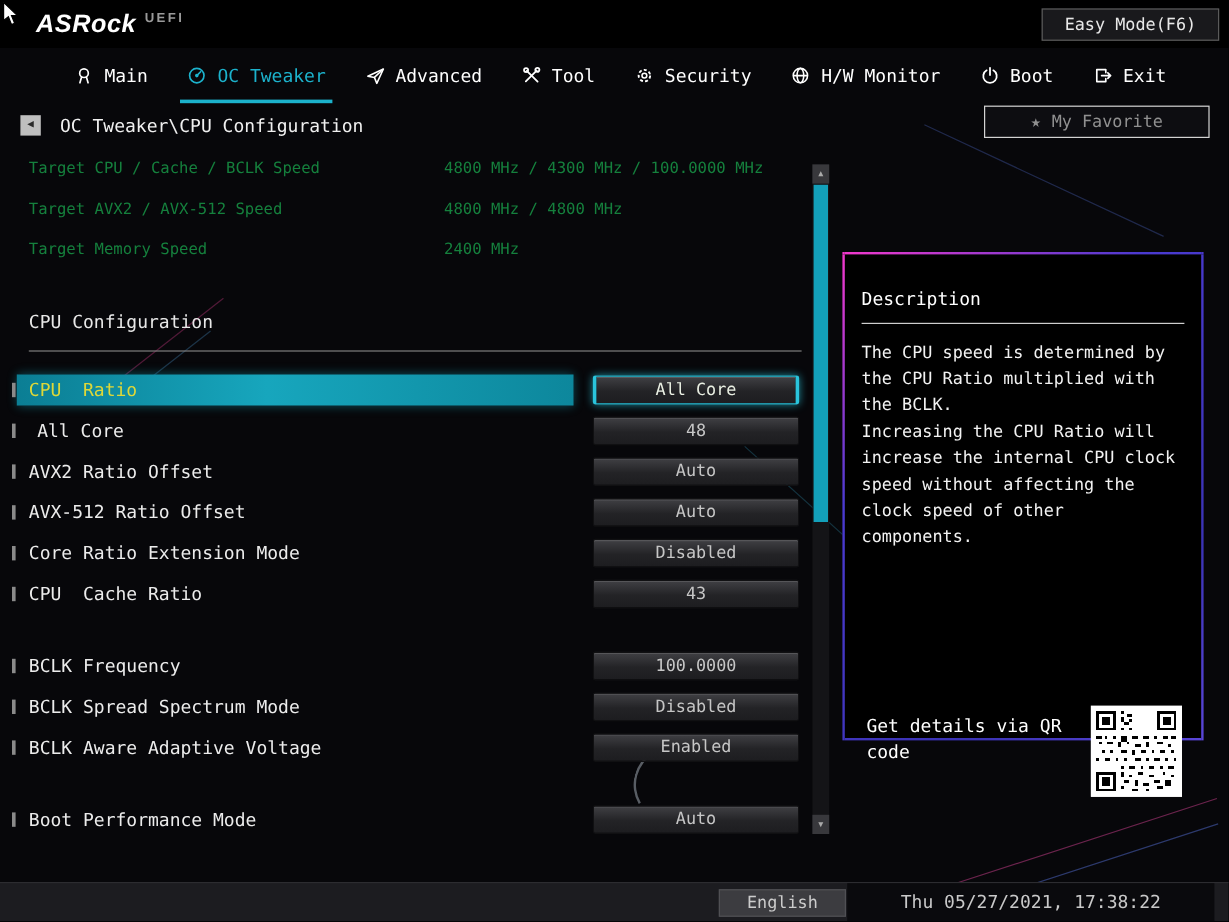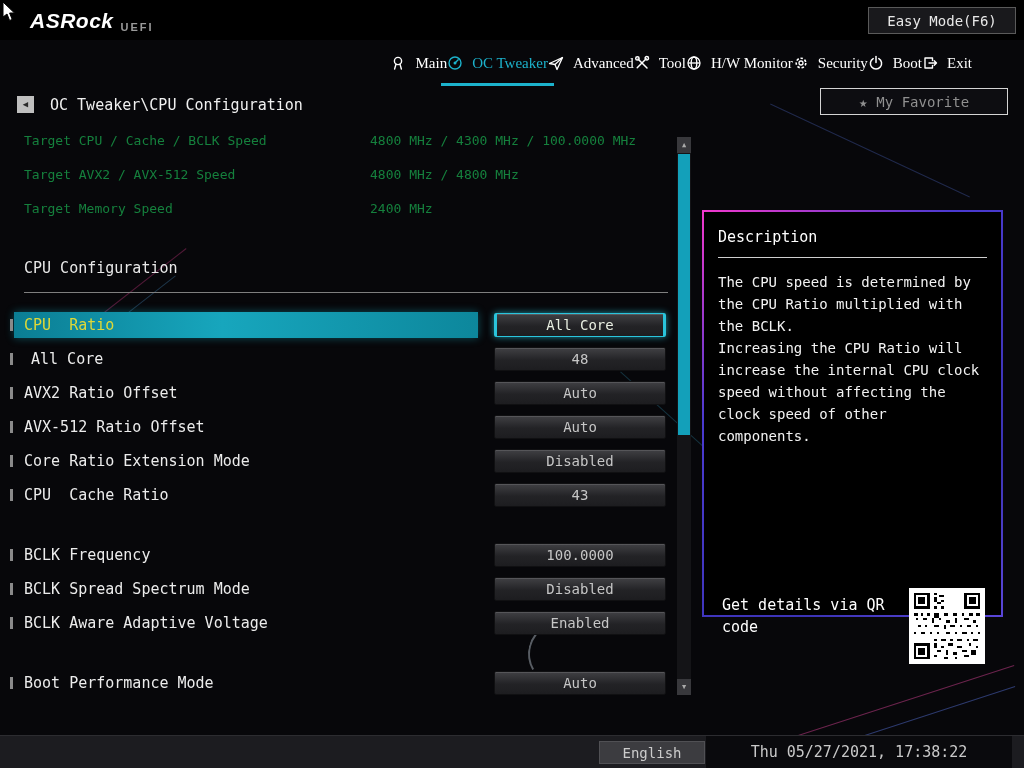--- a/index.html
+++ b/index.html
@@ -14,28 +14,28 @@
   #dl1 { left:70px;  top:288px; width:130px; height:1px; background:rgba(220,60,140,.35); transform:rotate(-38deg); }
   #dl2 { left:95px;  top:303px; width:90px;  height:1px; background:rgba(80,160,220,.3);  transform:rotate(-38deg); }
   #dl3 { left:600px; top:425px; width:160px; height:1px; background:rgba(60,180,220,.25); transform:rotate(42deg); }
   #dl4 { left:780px; top:702px; width:240px; height:1px; background:rgba(230,70,160,.45); transform:rotate(-18deg); }
   #dl5 { left:820px; top:717px; width:200px; height:1px; background:rgba(90,120,230,.45); transform:rotate(-18deg); }
   #dl6 { left:760px; top:150px; width:220px; height:1px; background:rgba(90,120,230,.3);  transform:rotate(25deg); }
   #arc { left:528px; top:622px; width:64px; height:64px; border:2px solid transparent;
          border-left-color:rgba(170,180,190,.5); border-radius:50%; transform:rotate(15deg); }
   
   .topbar { position:absolute; top:0; left:0; width:1024px; height:40px; background:#000; }
-  .logo { position:absolute; left:30px; top:9px; display:flex; align-items:flex-end; gap:7px; }
+  .logo { position:absolute; left:30px; top:9px; display:flex; align-items:flex-start; gap:7px; }
   .brand { font-family:"Liberation Sans",sans-serif; font-style:italic; font-weight:700; font-size:21px; color:#fff; letter-spacing:.5px; }
   .uefi  { font-family:"Liberation Sans",sans-serif; font-size:11px; font-weight:700; color:#9a9a9a; letter-spacing:2px; }
   .easy { position:absolute; top:7px; right:8px; width:148px; height:27px; background:#19191c;
           border:1px solid #5a5a5a; color:#e8e8e8; font-size:14px; font-family:inherit; cursor:pointer; }
   
   nav { position:absolute; top:40px; left:0; width:1024px; height:46px; display:flex; align-items:center;
-        justify-content:flex-end; padding:0 52px 0 62px;font-family:Liberation Serif, serif; }
+        justify-content:space-between; padding:0 52px 0 62px; }
   .tab { display:flex; align-items:center; gap:9px; color:#fff; font-size:15px; height:100%; position:relative; cursor:pointer; }
   .tab.active { color:#1cb2cc; }
   .tab.active::after { content:""; position:absolute; left:-6px; right:-6px; bottom:0; height:3px; background:#1cb2cc; }
   .ticon { display:flex; align-items:center; }
   .ticon svg { display:block; }
   
   .back { position:absolute; left:17px; top:96px; width:17px; height:17px; background:#bfbfbf; color:#2a2a2a;
           font-size:9px; line-height:17px; text-align:center; border:none; font-family:inherit; cursor:pointer; }
   .crumb { position:absolute; left:50px; top:96px; font-size:15px; color:#f0f0f0; white-space:pre; }
   .fav { position:absolute; left:820px; top:88px; width:188px; height:27px; border:1px solid #d4d4d4;
@@ -66,21 +66,21 @@
                box-shadow:0 0 7px rgba(42,196,220,.7), inset 0 1px 0 rgba(255,255,255,.15); color:#e9efe2; }
   
   .scrollbar { position:absolute; left:677px; top:137px; width:14px; height:558px; background:#141417; }
   .sb-btn { position:absolute; left:0; width:14px; height:16px; background:#38383c; color:#aaa;
             font-size:7px; line-height:16px; text-align:center; cursor:pointer; }
   .sb-btn.up { top:0; } .sb-btn.down { bottom:0; }
   .sb-thumb { position:absolute; left:1px; top:17px; width:12px; height:281px; background:#13a0ba; cursor:pointer; }
   
   .desc { position:absolute; left:702px; top:210px; width:301px; height:407px; background:#000;
           border:2px solid; border-image:linear-gradient(140deg,#f238cc,#4a3ad0 32%,#3b33b5 75%,#5a46d8) 1;
-          padding:16px 14px; }
+          padding:28px 14px; }
   .desc-title { font-size:15px; color:#fff; }
   .desc-divider { margin-top:11px; height:1px; background:#cfcfcf; }
   .desc-body { margin-top:13px; font-size:14px; line-height:22px; color:#f2f2f2; white-space:pre-line; }
   .qr-row { position:absolute; left:18px; right:16px; top:376px; display:flex; justify-content:space-between; }
   .qr-caption { font-size:15px; line-height:22px; color:#fff; white-space:pre-line; margin-top:6px; }
   .qr { width:76px; height:76px; background:#fff; }
   .qr svg { display:block; shape-rendering:crispEdges; }
   
   .bottombar { position:absolute; left:0; bottom:0; width:1024px; height:33px; background:#1c1c20; border-top:1px solid #2c2c30;padding-left:36px; }
   .lang { position:absolute; left:599px; top:5px; width:106px; height:23px; background:#3c3c40;
@@ -146,36 +146,36 @@
             <path d="M4 4 L13 13"></path>
             <path d="M12.2 3.8 L3.2 12.8"></path>
             <circle cx="3.4" cy="3.4" r="1.7"></circle>
             <circle cx="12.8" cy="3.2" r="1.7"></circle>
           </svg>
       </span>
       <span class="tlabel">Tool</span>
     </div>
     <div class="tab">
       <span class="ticon">
+        <svg width="16" height="16" viewBox="0 0 16 16" fill="none" stroke="currentColor" stroke-width="1.6">
+            <circle cx="8" cy="8" r="4.8" stroke-dasharray="2.5 1.8"></circle>
+            <circle cx="8" cy="8" r="2" stroke-width="1.3"></circle>
+          </svg>
+      </span>
+      <span class="tlabel">Security</span>
+    </div>
+    <div class="tab">
+      <span class="ticon">
         <svg width="16" height="16" viewBox="0 0 16 16" fill="none" stroke="currentColor" stroke-width="1.3">
             <circle cx="8" cy="8" r="6"></circle>
             <ellipse cx="8" cy="8" rx="2.8" ry="6"></ellipse>
             <path d="M2 8 H14"></path>
           </svg>
       </span>
       <span class="tlabel">H/W Monitor</span>
-    </div>
-    <div class="tab">
-      <span class="ticon">
-        <svg width="16" height="16" viewBox="0 0 16 16" fill="none" stroke="currentColor" stroke-width="1.6">
-            <circle cx="8" cy="8" r="4.8" stroke-dasharray="2.5 1.8"></circle>
-            <circle cx="8" cy="8" r="2" stroke-width="1.3"></circle>
-          </svg>
-      </span>
-      <span class="tlabel">Security</span>
     </div>
     <div class="tab">
       <span class="ticon">
         <svg width="16" height="16" viewBox="0 0 16 16" fill="none" stroke="currentColor" stroke-width="1.5" stroke-linecap="round">
             <path d="M5.2 3.6 A5.6 5.6 0 1 0 10.8 3.6"></path>
             <path d="M8 1.5 V7.5"></path>
           </svg>
       </span>
       <span class="tlabel">Boot</span>
     </div>

